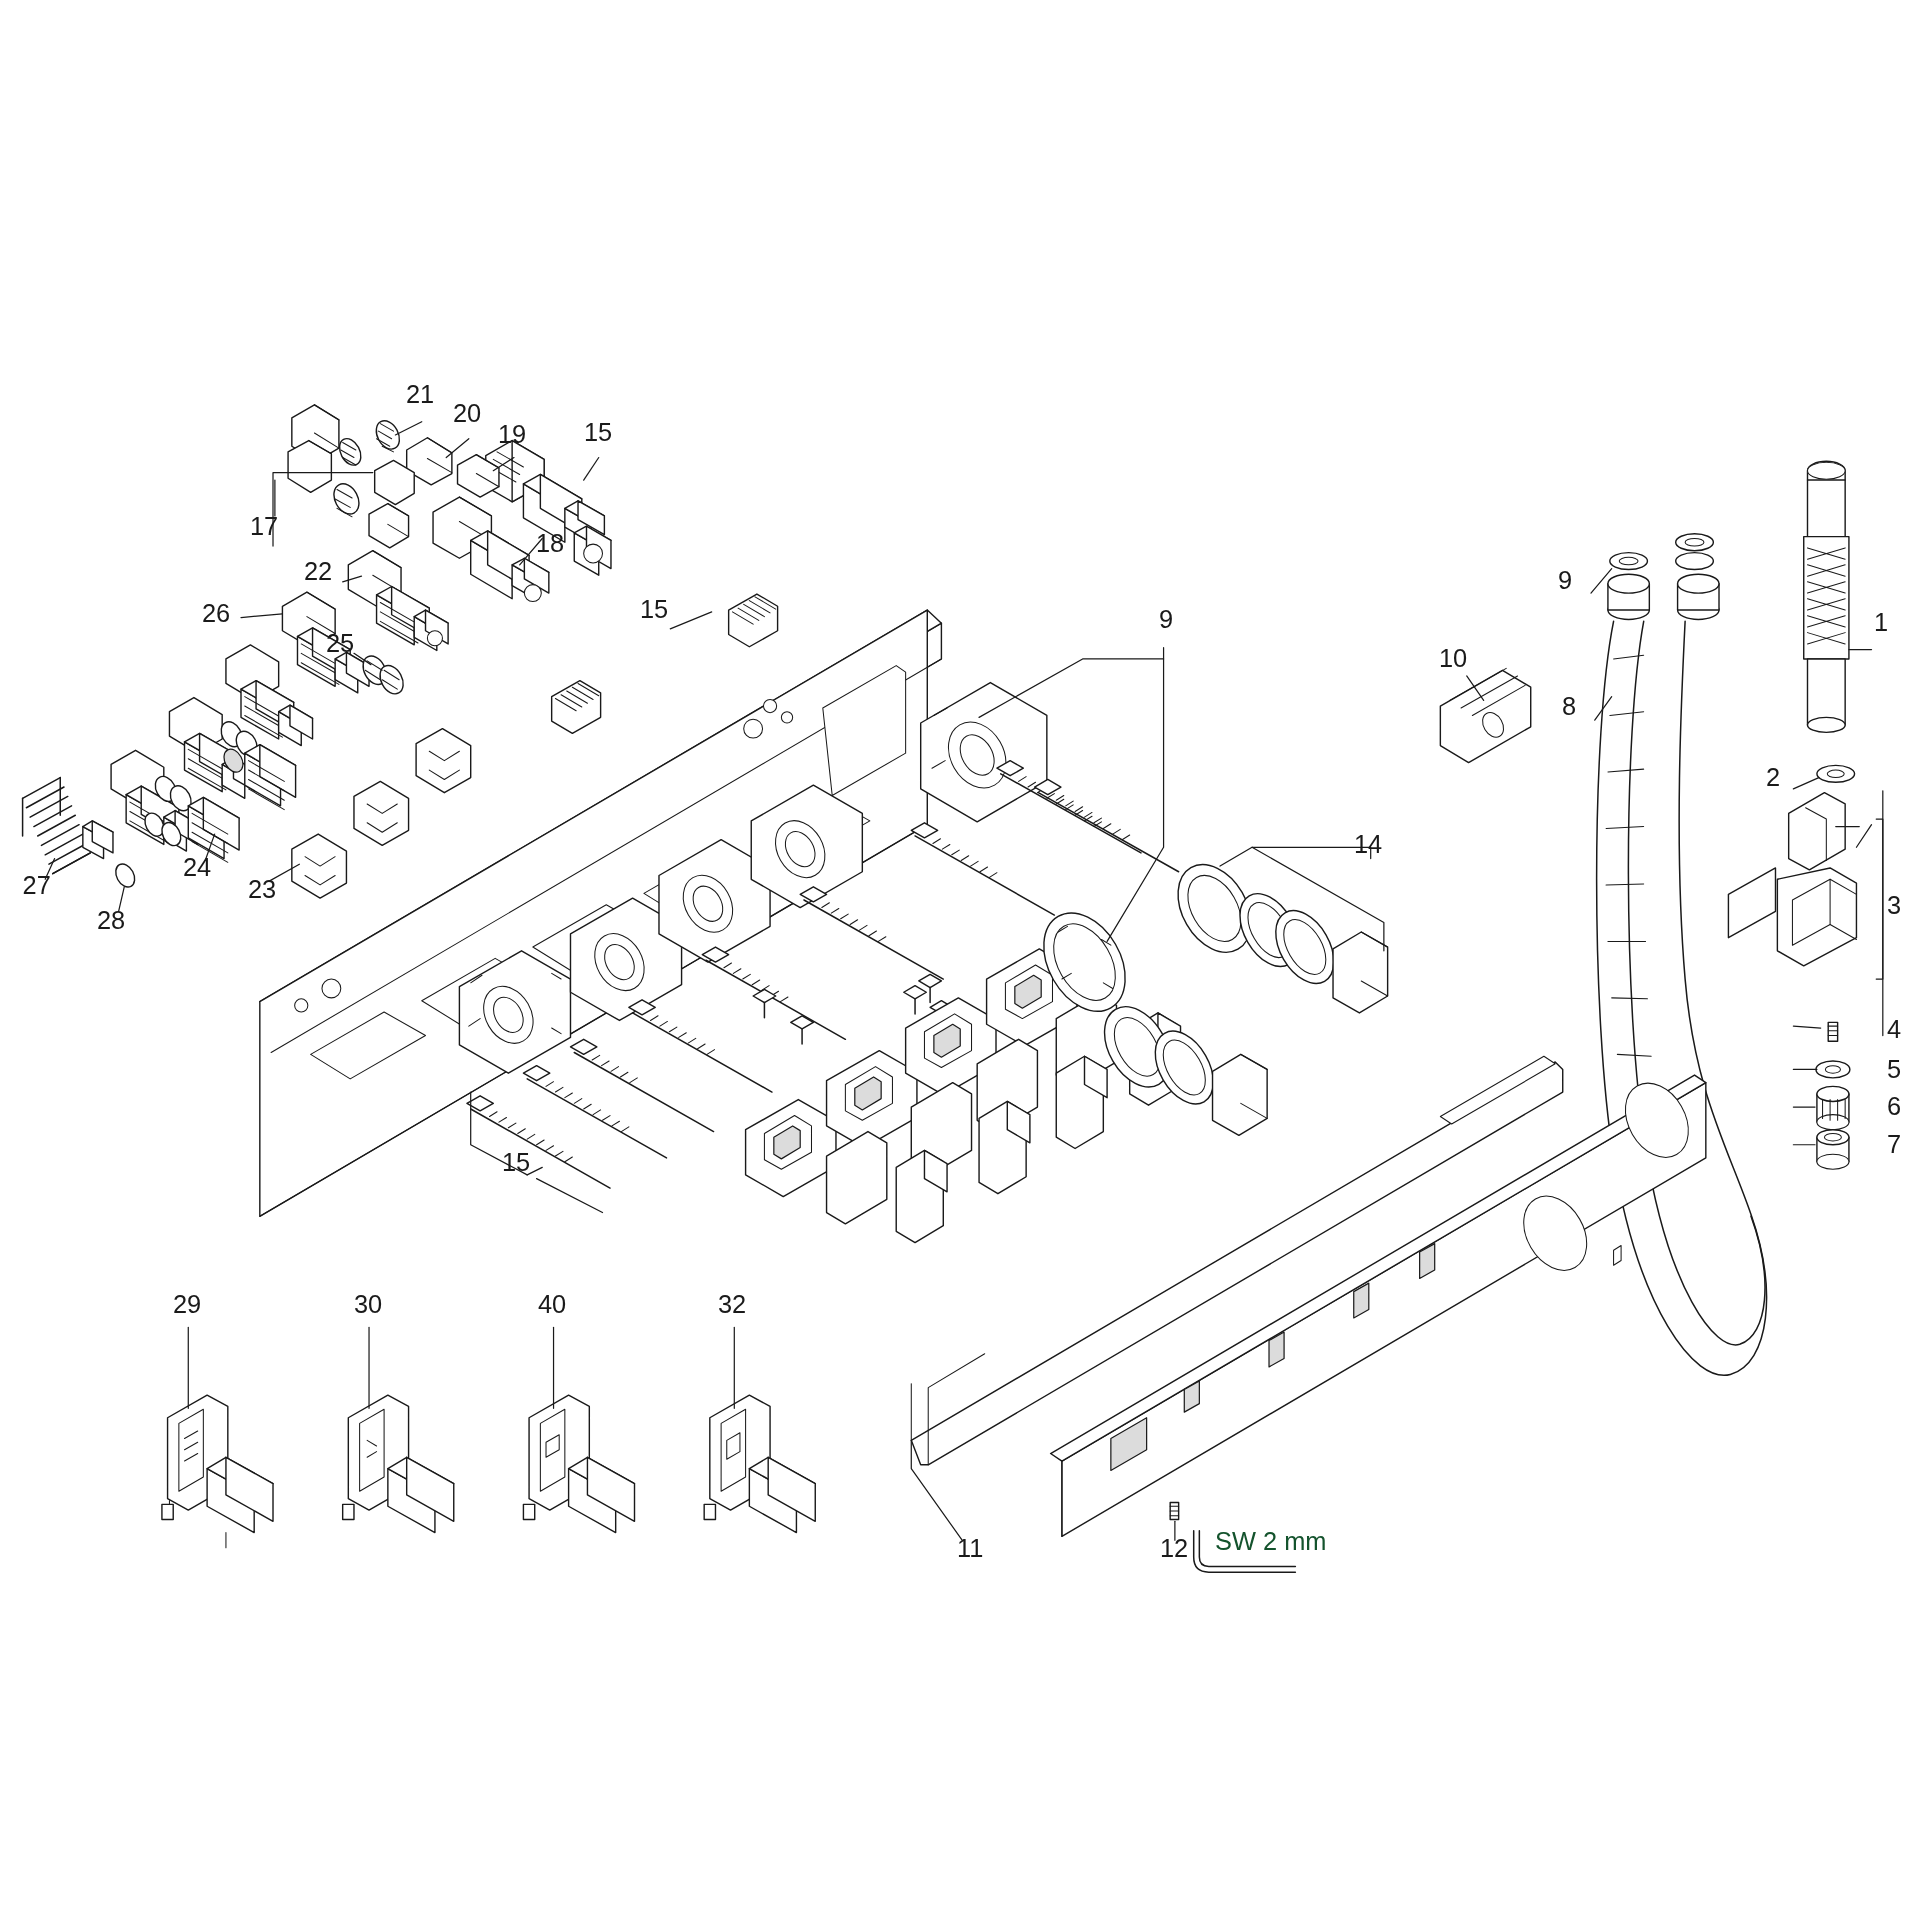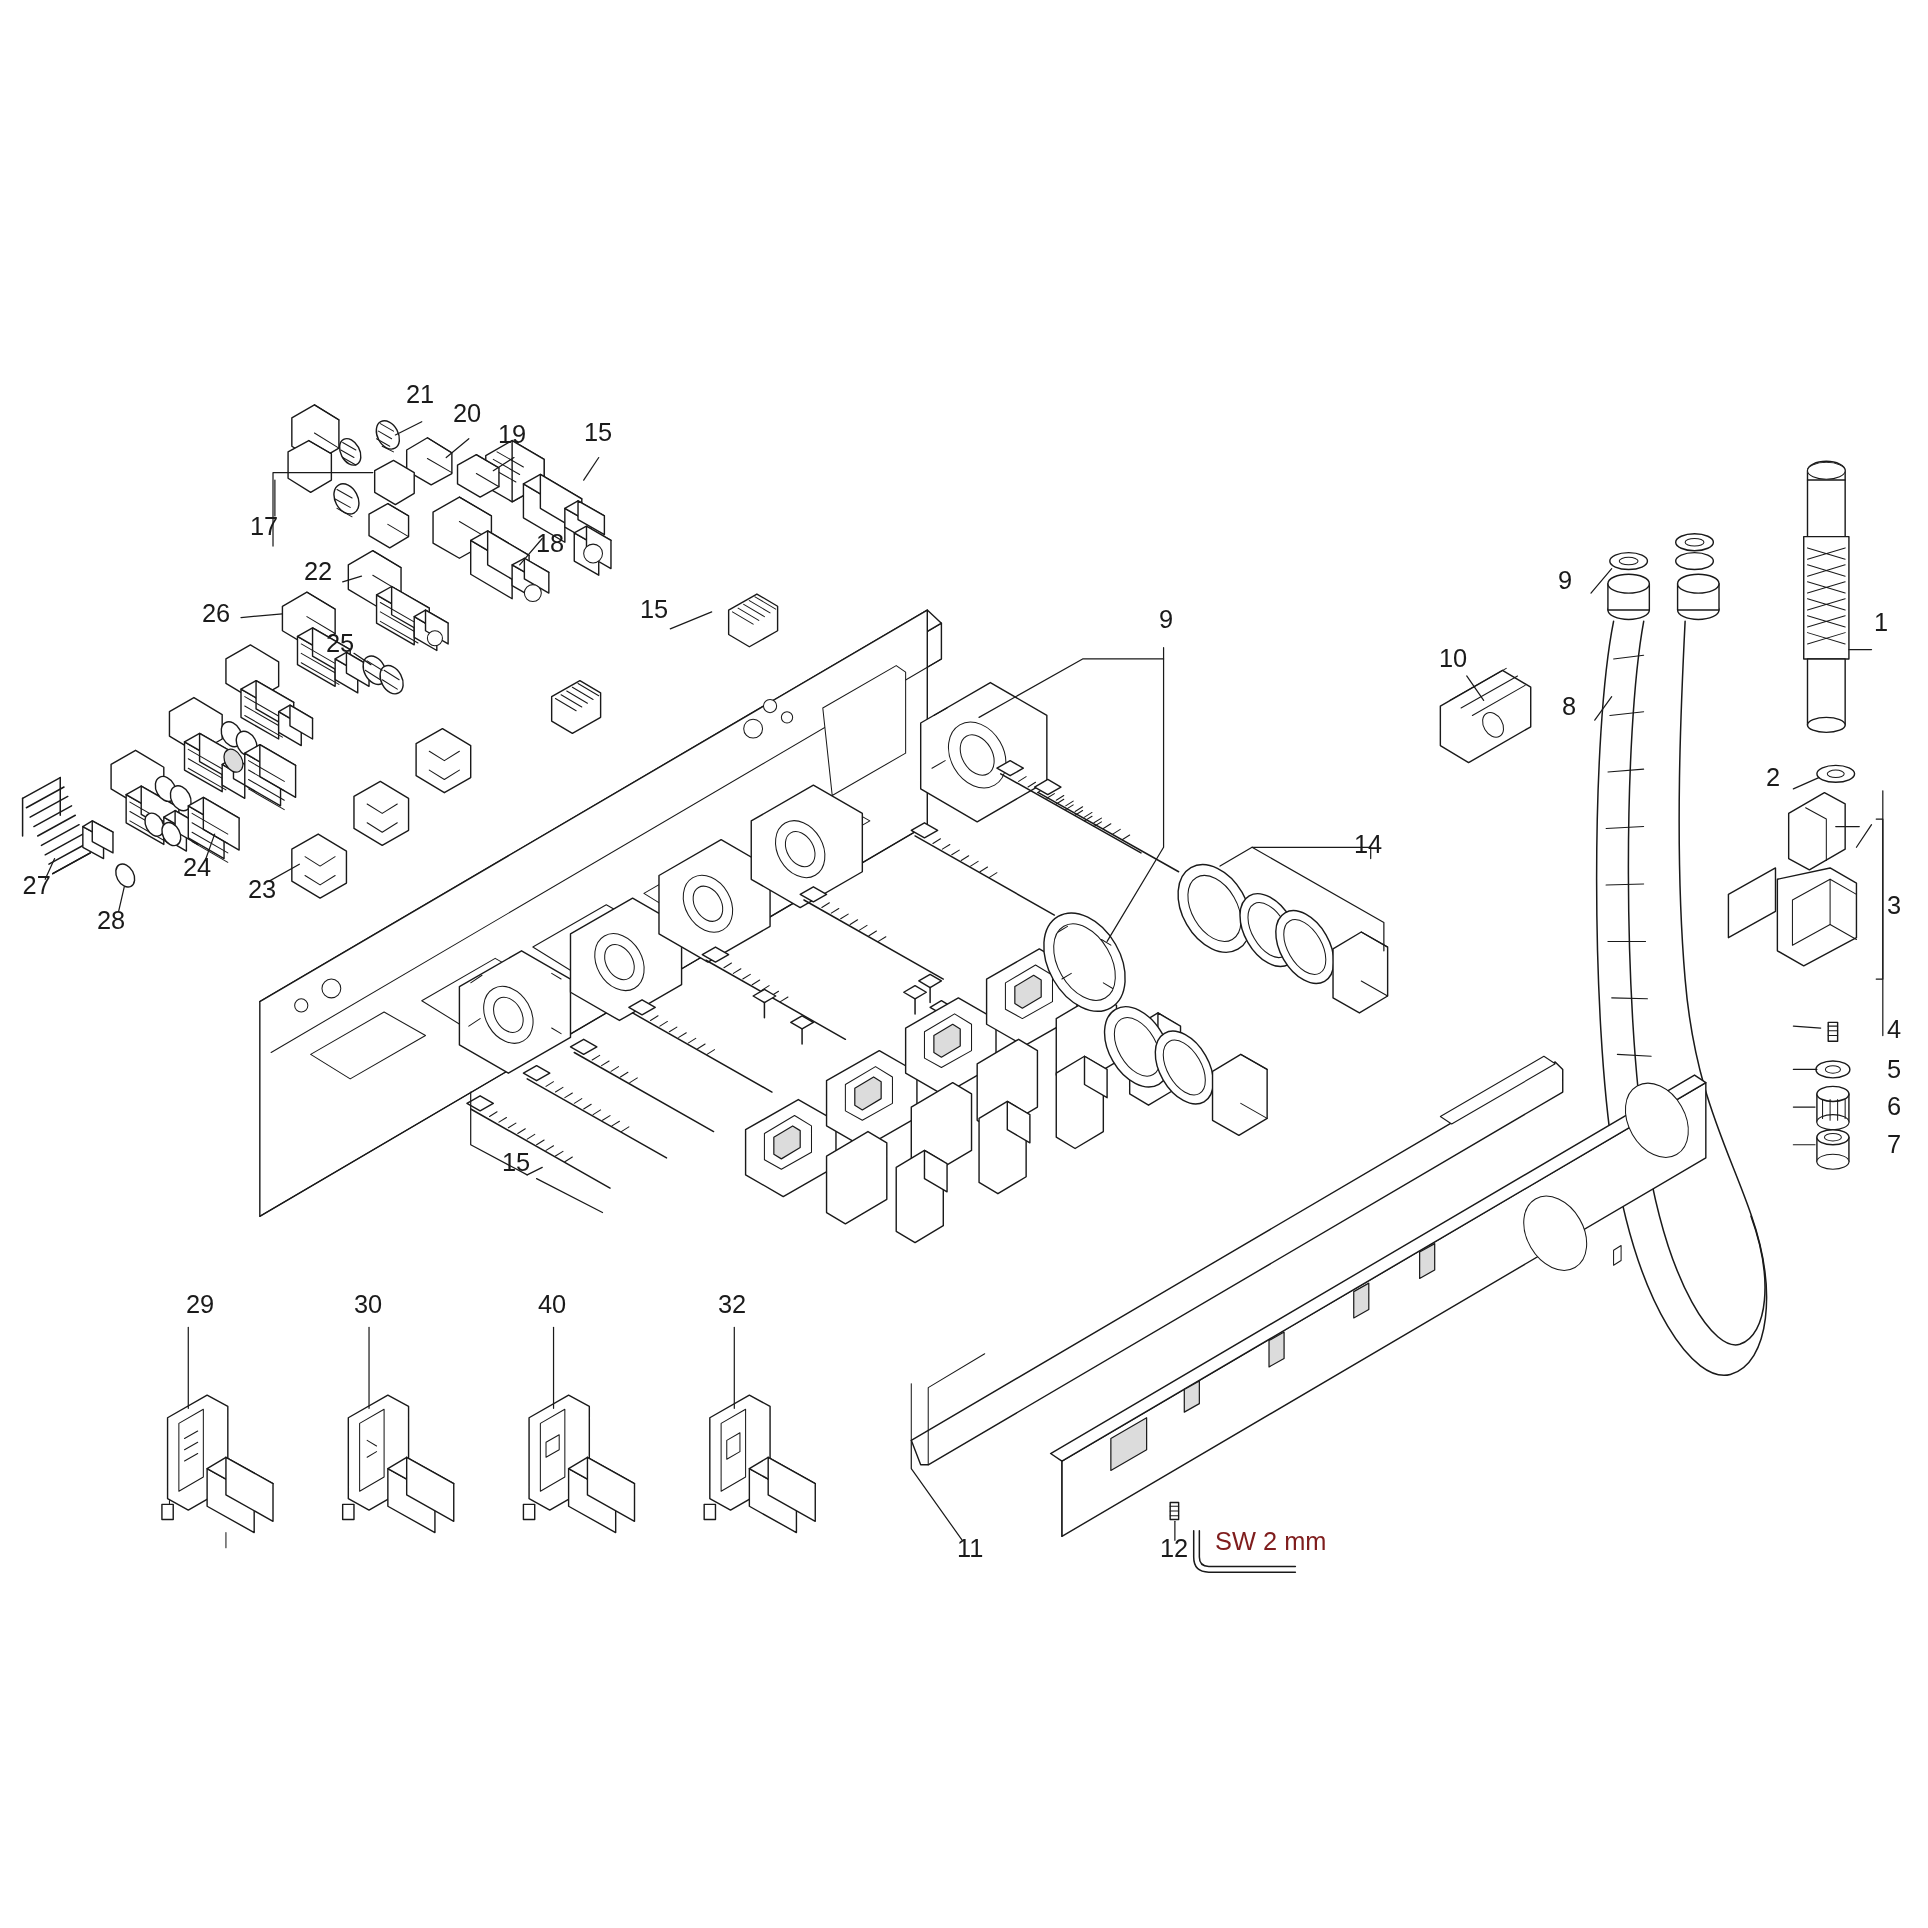--- a/index.html
+++ b/index.html
@@ -32,21 +32,21 @@
     font-size: 25.4px;
     color: #1a1a1a;
     line-height: 1;
     white-space: nowrap;
     user-select: none;
   }
   .tool-label {
     position: absolute;
     font-family: "Liberation Sans", sans-serif;
     font-size: 25.4px;
-    color: #7f1d1d;
+    color: #14532d;
     white-space: nowrap;
   }
   svg { display: block; }
   .ln { fill: none; stroke: #1a1a1a; stroke-width: 1.6; stroke-linecap: round; stroke-linejoin: round; }
   .ln-thin { fill: none; stroke: #1a1a1a; stroke-width: 1.1; stroke-linecap: round; stroke-linejoin: round; }
   .ln-lead { fill: none; stroke: #1a1a1a; stroke-width: 1.3; stroke-linecap: round; stroke-linejoin: round; }
   .fillw { fill: #ffffff; stroke: #1a1a1a; stroke-width: 1.5; stroke-linejoin: round; }
   .fillw-thin { fill: #ffffff; stroke: #1a1a1a; stroke-width: 1.1; stroke-linejoin: round; }
   .filld { fill: #dcdcdc; stroke: #1a1a1a; stroke-width: 1.3; stroke-linejoin: round; }
   .hatch { fill: none; stroke: #1a1a1a; stroke-width: 1.0; }
@@ -662,21 +662,21 @@
   <div class="callout" style="left:498px;  top:422px;">19</div>
   <div class="callout" style="left:453px;  top:401px;text-align:center;">20</div>
   <div class="callout" style="left:406px;  top:382px;">21</div>
   <div class="callout" style="left:304px;  top:559px;">22</div>
   <div class="callout" style="left:248px;  top:877px;">23</div>
   <div class="callout" style="left:183px;  top:855px;">24</div>
   <div class="callout" style="left:326px;  top:631px;">25</div>
   <div class="callout" style="left:202px;  top:601px;">26</div>
   <div class="callout" style="left:22.6px;   top:873px;">27</div>
   <div class="callout" style="left:97px;  top:908px;">28</div>
-  <div class="callout" style="left:186px;  top:1292px;">29</div>
+  <div class="callout" style="left:173px;  top:1292px;">29</div>
   <div class="callout" style="left:354px;  top:1292px;">30</div>
   <div class="callout" style="left:538px;  top:1292px;">40</div>
   <div class="callout" style="left:718px;  top:1292px;">32</div>
 
   <div class="tool-label" style="left:1215px; top:1527px;">SW 2 mm</div>
 
 </div>
 
 
 </body></html>

